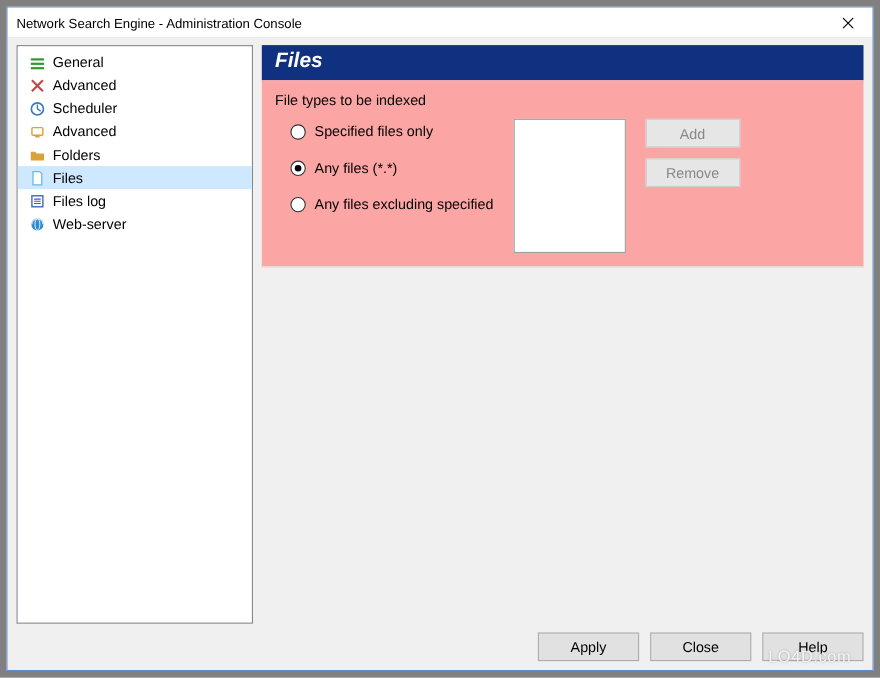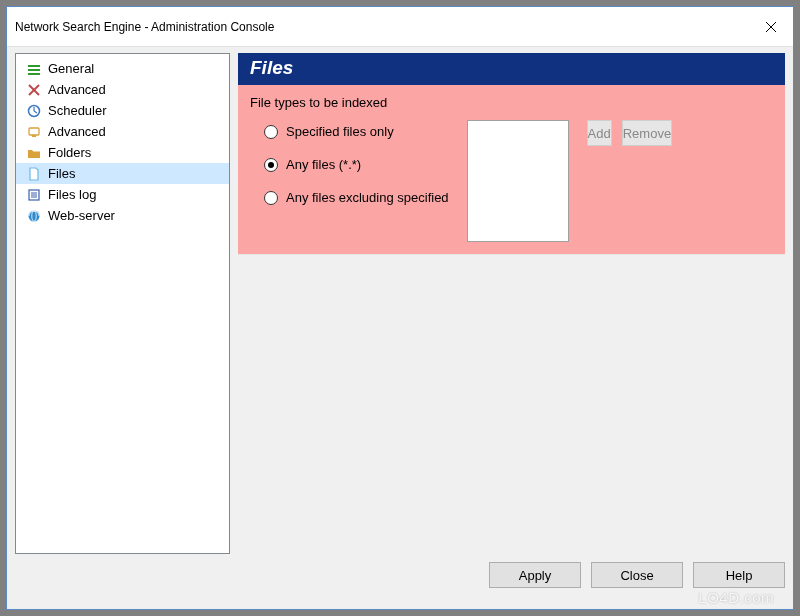--- a/index.html
+++ b/index.html
@@ -1,40 +1,40 @@
 <!DOCTYPE html>
 <html><head>
   <meta charset="utf-8">
   <style>
     * { box-sizing: border-box; margin: 0; padding: 0; }
     body { font-family: "Segoe UI", Tahoma, sans-serif; font-size: 12px; background: #808080; width: 800px; height: 616px; overflow: hidden; }
     .window { position: absolute; left: 6px; top: 6px; width: 788px; height: 604px; background: #ffffff; border: 1px solid #5a8ac6; display: flex; flex-direction: column; }
-    .titlebar { height: 40px; background: #ffffff; border-bottom: 1px solid #e0e0e0; display: flex; align-items: center; padding: 0 0 0 8px; }
+    .titlebar { height: 28px; background: #ffffff; border-bottom: 1px solid #e0e0e0; display: flex; align-items: center; padding: 0 0 0 8px; }
     .titlebar-title { flex: 1; font-size: 12px; color: #000; }
     .titlebar-close { width: 44px; height: 28px; display: flex; align-items: center; justify-content: center; cursor: pointer; }
     .titlebar-close svg { width: 10px; height: 10px; }
-    .client { flex: 1; background: #f0f0f0; display: flex; flex-direction: column; padding: 6px 8px 21px 8px; }
+    .client { flex: 1; background: #f0f0f0; display: flex; flex-direction: column; padding: 6px 8px 8px 8px; }
     .main-row { flex: 1; display: flex; gap: 8px; min-height: 0; }
     .sidebar { width: 215px; background: #ffffff; border: 1px solid #828790; overflow: auto; padding: 4px 0; }
     .sidebar-item { display: flex; align-items: center; height: 21px; padding: 0 6px 0 10px; gap: 6px; cursor: pointer; }
     .sidebar-item.selected { background: #cde8ff; }
     .sidebar-icon { width: 16px; height: 16px; display: flex; align-items: center; justify-content: center; flex: 0 0 16px; }
     .sidebar-label { font-size: 13px; color: #000; }
     .content { flex: 1; display: flex; flex-direction: column; }
     .page-header { background: #103080; color: #ffffff; font-weight: bold; font-size: 19px; padding: 4px 12px 6px 12px; font-style: italic; font-family: "Segoe UI", Tahoma, sans-serif; }
     .panel { background: #fca5a5; padding: 10px 12px 12px 12px; border-bottom: 1px solid #e6e6e6; }
     .panel-label { font-size: 13px; color: #000; margin-bottom: 10px; }
     .panel-body { display: flex; gap: 18px; align-items: flex-start; }
     .radio-col { flex: 0 0 auto; padding-left: 14px; padding-top: 4px; }
     .radio-row { display: flex; align-items: center; gap: 8px; margin-bottom: 18px; font-size: 13px; cursor: pointer; }
     .radio-circle { width: 14px; height: 14px; border: 1px solid #333; border-radius: 50%; display: flex; align-items: center; justify-content: center; background: #fff; }
     .radio-dot { width: 6px; height: 6px; background: #000; border-radius: 50%; }
     .list-col { flex: 0 0 102px; }
     .listbox { width: 102px; height: 122px; background: #ffffff; border: 1px solid #a0a0a0; }
-    .btn-col { flex: 0 0 86px; display: flex; flex-direction: row; gap: 10px; }
+    .btn-col { flex: 0 0 86px; display: flex; flex-direction: column; gap: 10px; }
     .btn { height: 26px; background: #e1e1e1; border: 1px solid #adadad; display: flex; align-items: center; justify-content: center; font-size: 13px; cursor: pointer; }
     .btn.disabled { color: #888; cursor: default; background: #e6e6e6; border-color: #cfcfcf; }
     .footer { display: flex; justify-content: flex-end; gap: 10px; padding-top: 8px; }
     .footer .btn { width: 92px; }
     .watermark { position: absolute; right: 26px; bottom: 10px; font-size: 15px; color: rgba(255,255,255,0.85); letter-spacing: 0.5px; pointer-events: none; font-family: Arial, sans-serif; text-shadow: 0 0 2px rgba(0,0,0,0.3); }
   </style>
 </head>
 <body>
 
 <div class="window">

